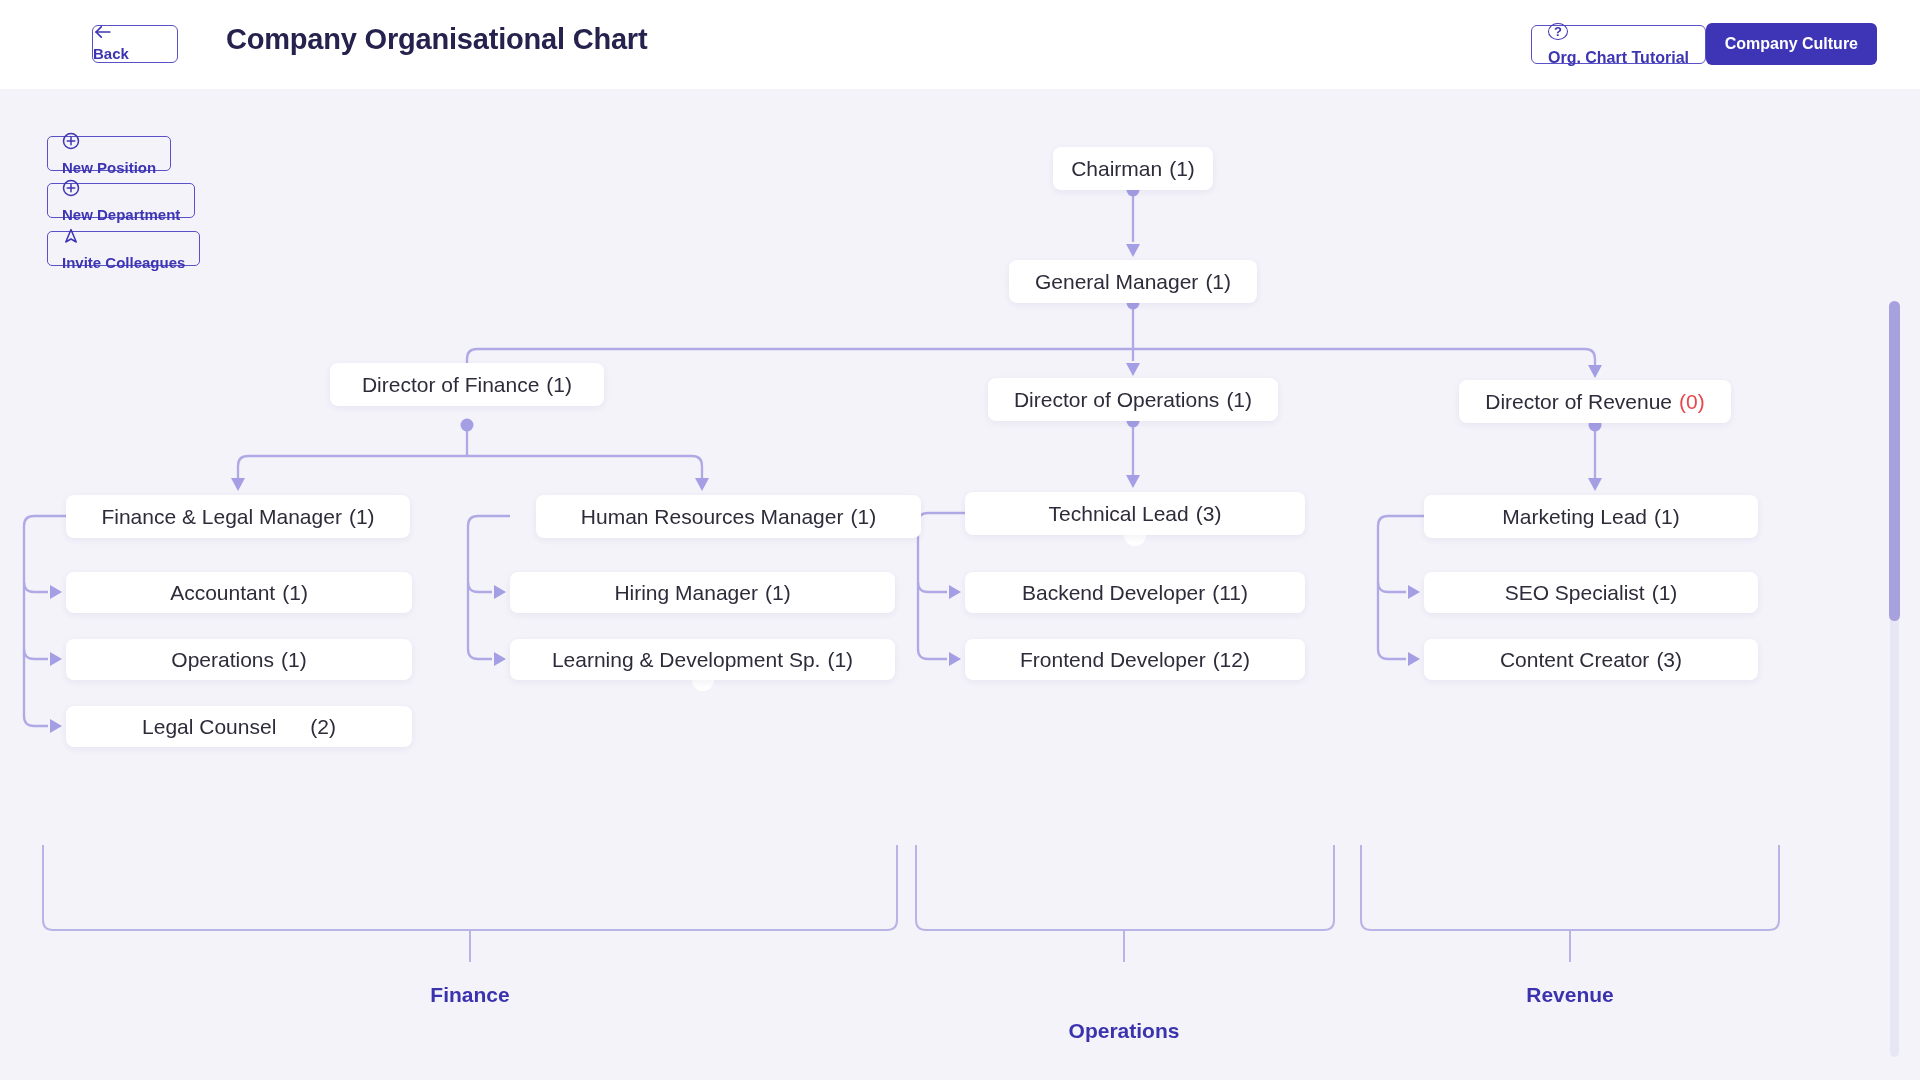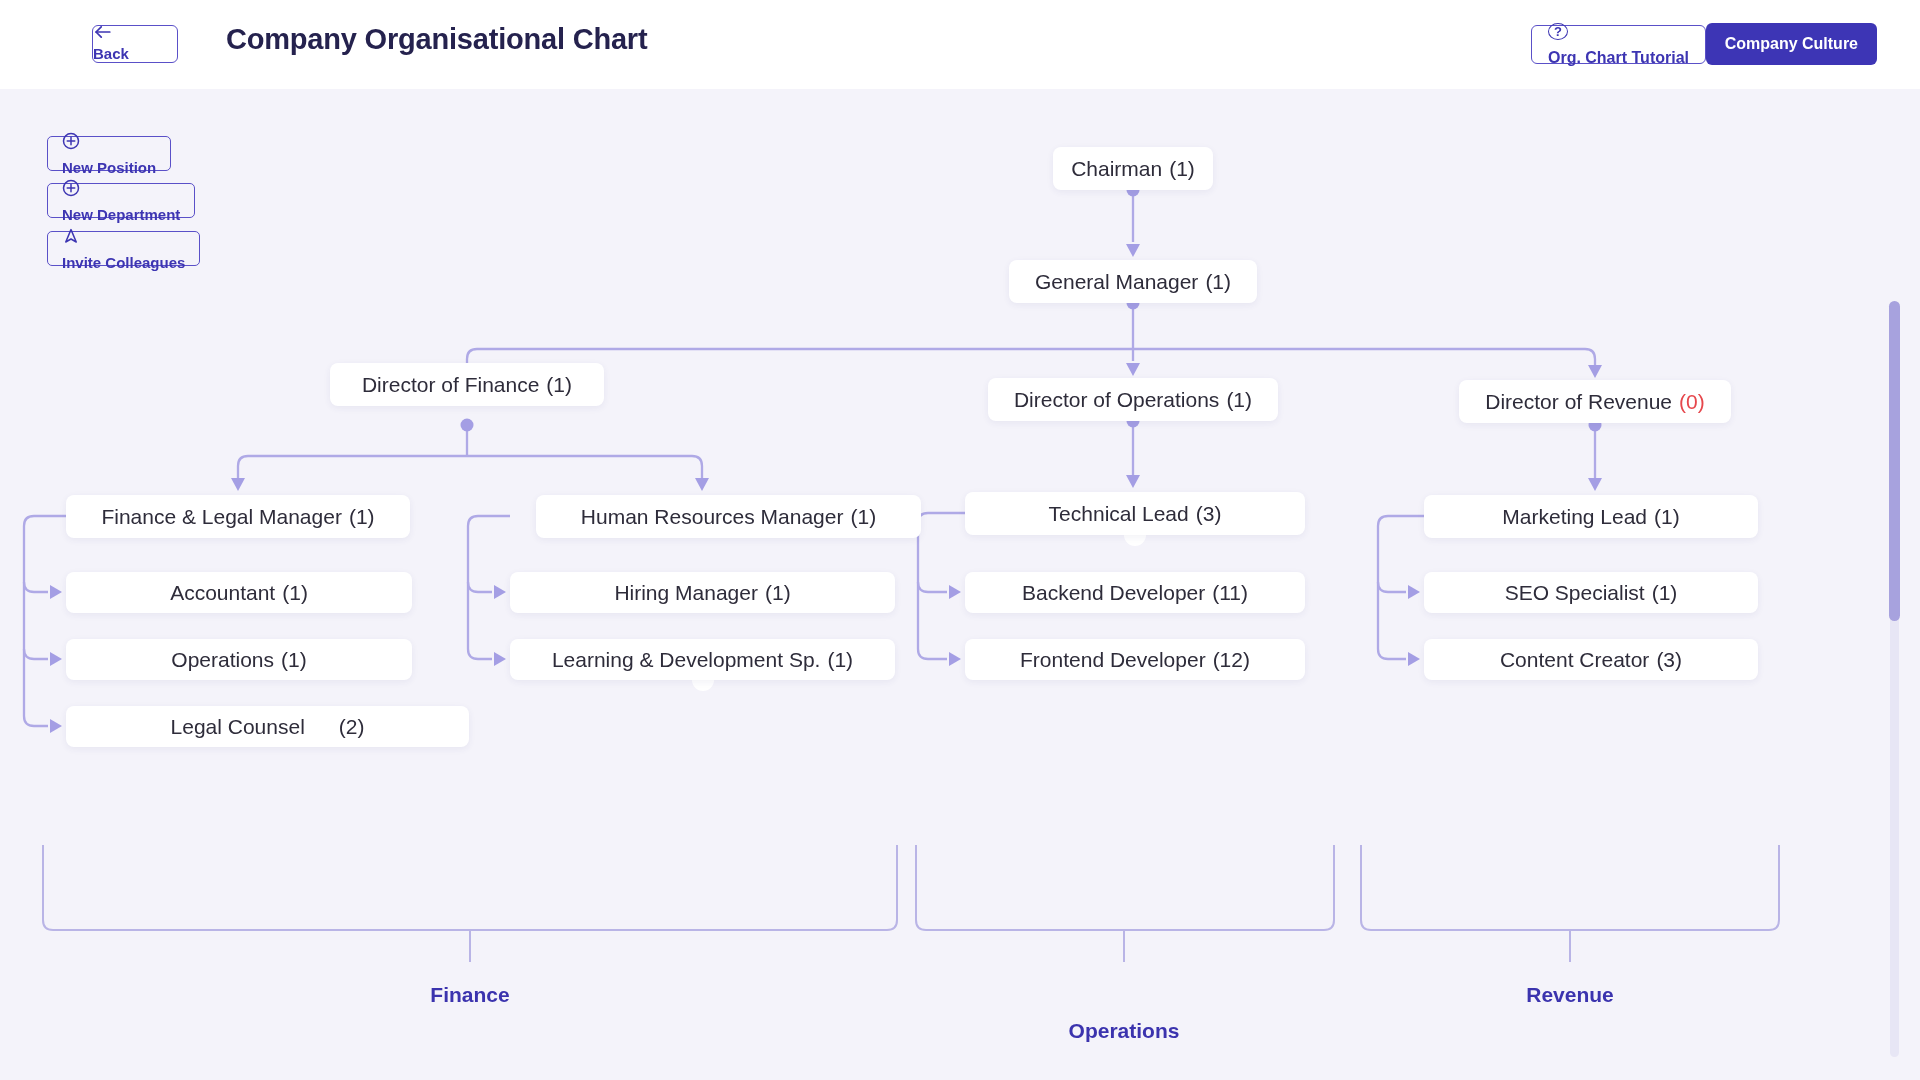--- a/index.html
+++ b/index.html
@@ -218,21 +218,21 @@
         <span class="count">(1)</span>
       </div>
       <div class="org-node" style="left: 66px; top: 483px; width: 346px; height: 41px;">
         <span>Accountant</span>
         <span class="count">(1)</span>
       </div>
       <div class="org-node" style="left: 66px; top: 550px; width: 346px; height: 41px;">
         <span>Operations</span>
         <span class="count">(1)</span>
       </div>
-      <div class="org-node" style="left: 66px; top: 617px; width: 403px; height: 41px; gap: 27px;">
+      <div class="org-node" style="left: 66px; top: 617px; width: 346px; height: 41px; gap: 27px;">
         <span>Legal Counsel</span>
         <span class="count">(2)</span>
       </div>
       <div class="org-node" style="left: 510px; top: 483px; width: 385px; height: 41px;">
         <span>Hiring Manager</span>
         <span class="count">(1)</span>
       </div>
       <div class="node-notch" style="left: 691.5px; top: 580px;"></div>
       <div class="org-node" style="left: 510px; top: 550px; width: 385px; height: 41px;">
         <span>Learning &amp; Development Sp.</span>

